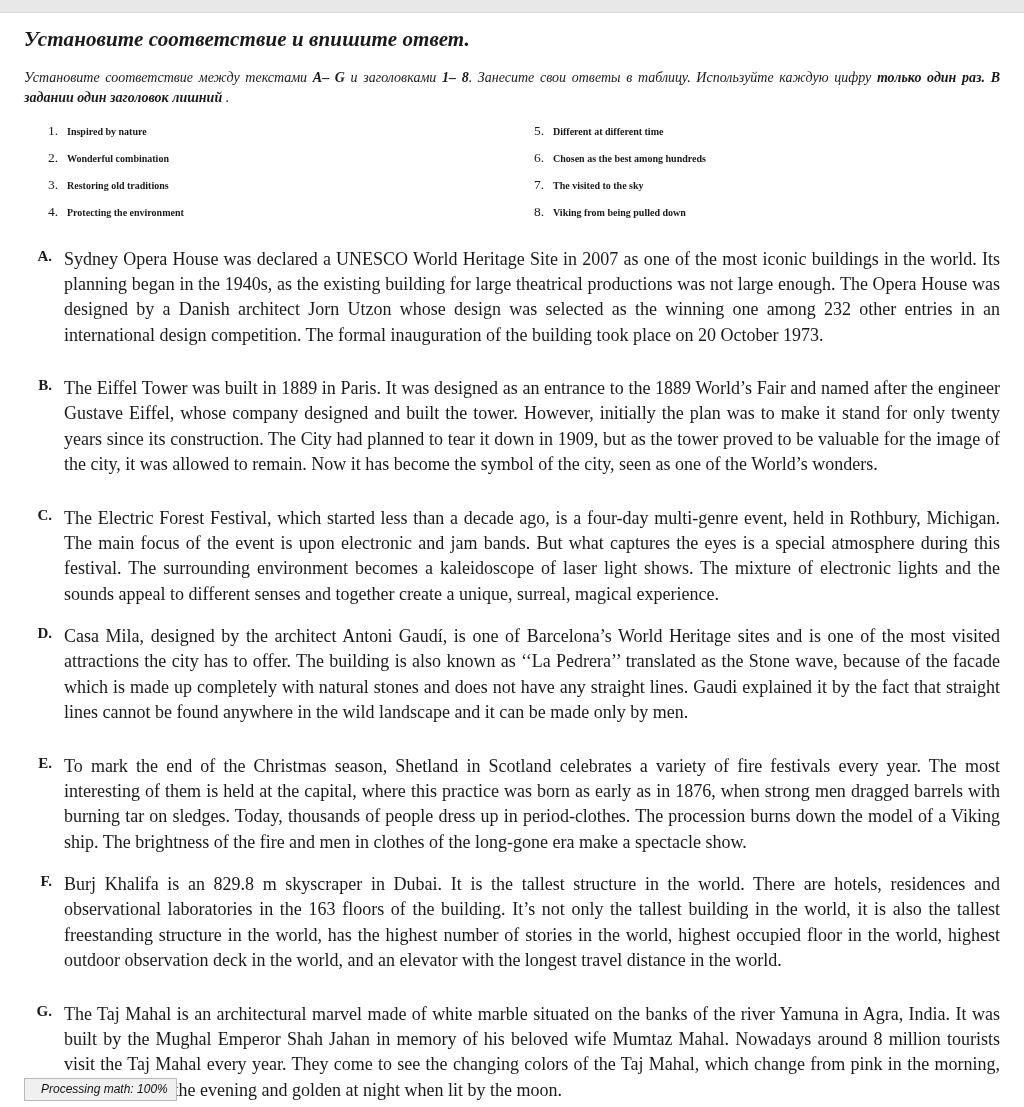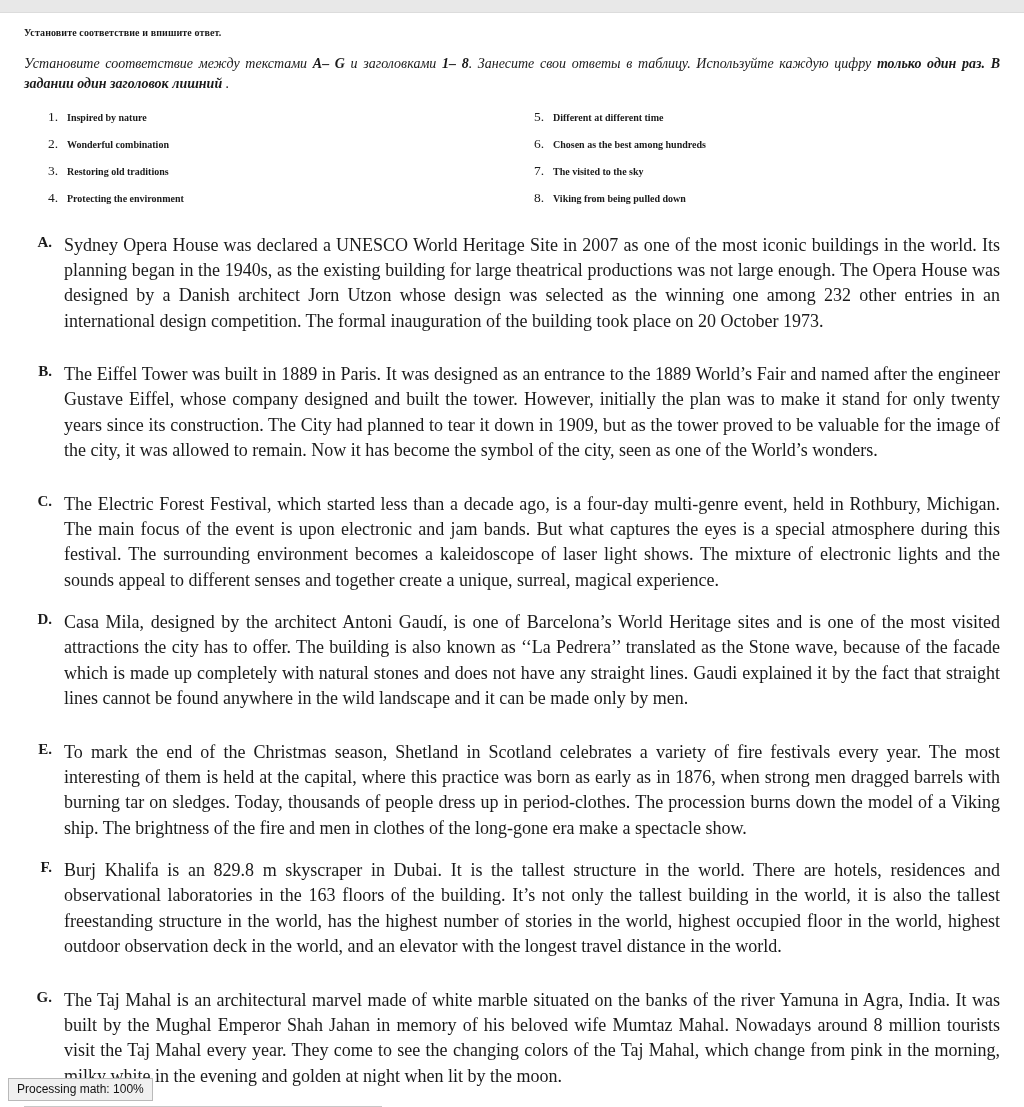--- a/index.html
+++ b/index.html
@@ -20,23 +20,24 @@
     background: #e8e8e8;
     border-bottom: 1px solid #dcdcdc;
     width: 100%;
   }
   .page {
     padding: 0 24px;
     box-sizing: border-box;
   }
   .task-title {
     font-weight: bold;
-    font-size: 10px;
+    font-size: 21px;
     margin: 14px 0 0 0;
     letter-spacing: 0.1px;
+    font-style: italic;
   }
   .instruction {
     font-style: italic;
     font-size: 14px;
     margin-top: 16px;
     line-height: 1.45;
     text-align: justify;
   }
   .instruction b {
     font-style: italic;
@@ -137,28 +138,29 @@
     font-size: 7px;
     line-height: 8px;
     display: flex;
     flex-direction: column;
     align-items: center;
     justify-content: center;
     font-family: "DejaVu Sans", sans-serif;
   }
   .status-bar {
     position: absolute;
-    left: 8px;
+    left: 24px;
     bottom: 6px;
     background: #f0f0f0;
     border: 1px solid #b9b9b9;
     font-family: "Liberation Sans", sans-serif;
     font-size: 12px;
-    padding: 3px 8px 4px 8px;
+    padding: 3px 8px 4px 16px;
     color: #111;
+    font-style: italic;
   }
 </style>
 </head>
 <body>
 
 <div class="top-bar"></div>
 
 <div class="page">
 
   <div class="task-title">Установите соответствие и впишите ответ.</div>

